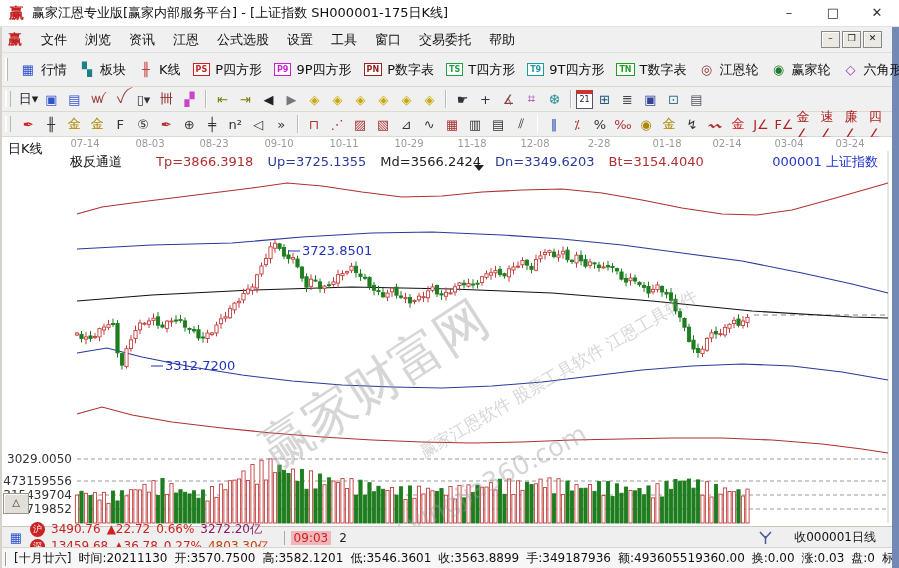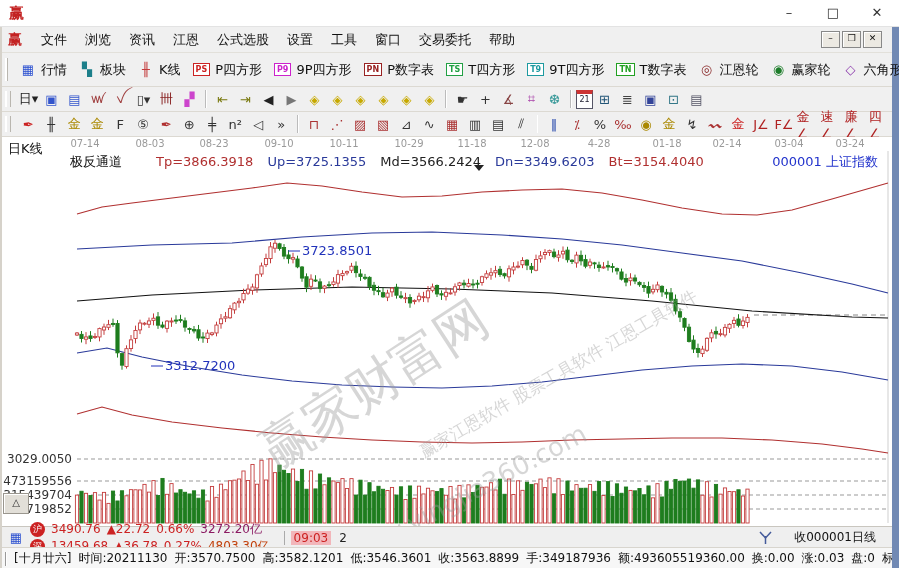--- a/index.html
+++ b/index.html
@@ -57,20 +57,21 @@
 </style>
 </head>
 <body>
 
 <div id="app">
   <div id="frame-left"></div>
   <div id="frame-right"></div>
 
   <div id="titlebar">
     <span class="logo">赢</span>
+    <span class="title">赢家江恩专业版[赢家内部服务平台] - [上证指数  SH000001-175日K线]</span>
     <div id="title-buttons">
       <span class="tbtn">–</span>
       <span class="tbtn">□</span>
       <span class="tbtn">✕</span>
     </div>
   </div>
 
   <div id="menubar">
     <span class="logo">赢</span>
     <div id="menu-items"><span class="menu-item">文件</span><span class="menu-item">浏览</span><span class="menu-item">资讯</span><span class="menu-item">江恩</span><span class="menu-item">公式选股</span><span class="menu-item">设置</span><span class="menu-item">工具</span><span class="menu-item">窗口</span><span class="menu-item">交易委托</span><span class="menu-item">帮助</span></div>
@@ -836,21 +837,21 @@
     <div id="period-label">日K线</div>
     <div id="dates-row">
         <span class="dateslab" style="left: 83px;">07-14</span>
         <span class="dateslab" style="left: 148px;">08-03</span>
         <span class="dateslab" style="left: 212px;">08-23</span>
         <span class="dateslab" style="left: 277px;">09-10</span>
         <span class="dateslab" style="left: 342px;">10-11</span>
         <span class="dateslab" style="left: 407px;">10-29</span>
         <span class="dateslab" style="left: 470px;">11-18</span>
         <span class="dateslab" style="left: 533px;">12-08</span>
-        <span class="dateslab" style="left: 597px;">4-28</span>
+        <span class="dateslab" style="left: 597px;">2-28</span>
         <span class="dateslab" style="left: 660px; padding-left: 10px;">01-18</span>
         <span class="dateslab" style="left: 725px;">02-14</span>
         <span class="dateslab" style="left: 787px;">03-04</span>
         <span class="dateslab" style="left: 848px;">03-24</span>
       </div>
     <div id="indicator-row"><span style="color: rgb(17, 17, 17); margin-right: 34px;">极反通道</span><span style="color: rgb(176, 48, 48);">Tp=3866.3918</span><span style="color: rgb(42, 58, 154);">Up=3725.1355</span><span style="color: rgb(34, 34, 34);">Md=3566.2424</span><span style="color: rgb(42, 58, 154);">Dn=3349.6203</span><span style="color: rgb(176, 48, 48);">Bt=3154.4040</span></div>
     <div id="symbol-label">000001  上证指数</div>
     <div id="watermarks">
         <div class="wm" style="left: 282px; top: 278px; font-size: 52px; transform: rotate(-33deg); transform-origin: left bottom;">赢家财富网</div>
         <div class="wm" style="left: 425px; top: 303px; font-size: 17px; transform: rotate(-30deg); transform-origin: left bottom;">赢家江恩软件 股票工具软件 江恩工具软件</div>

